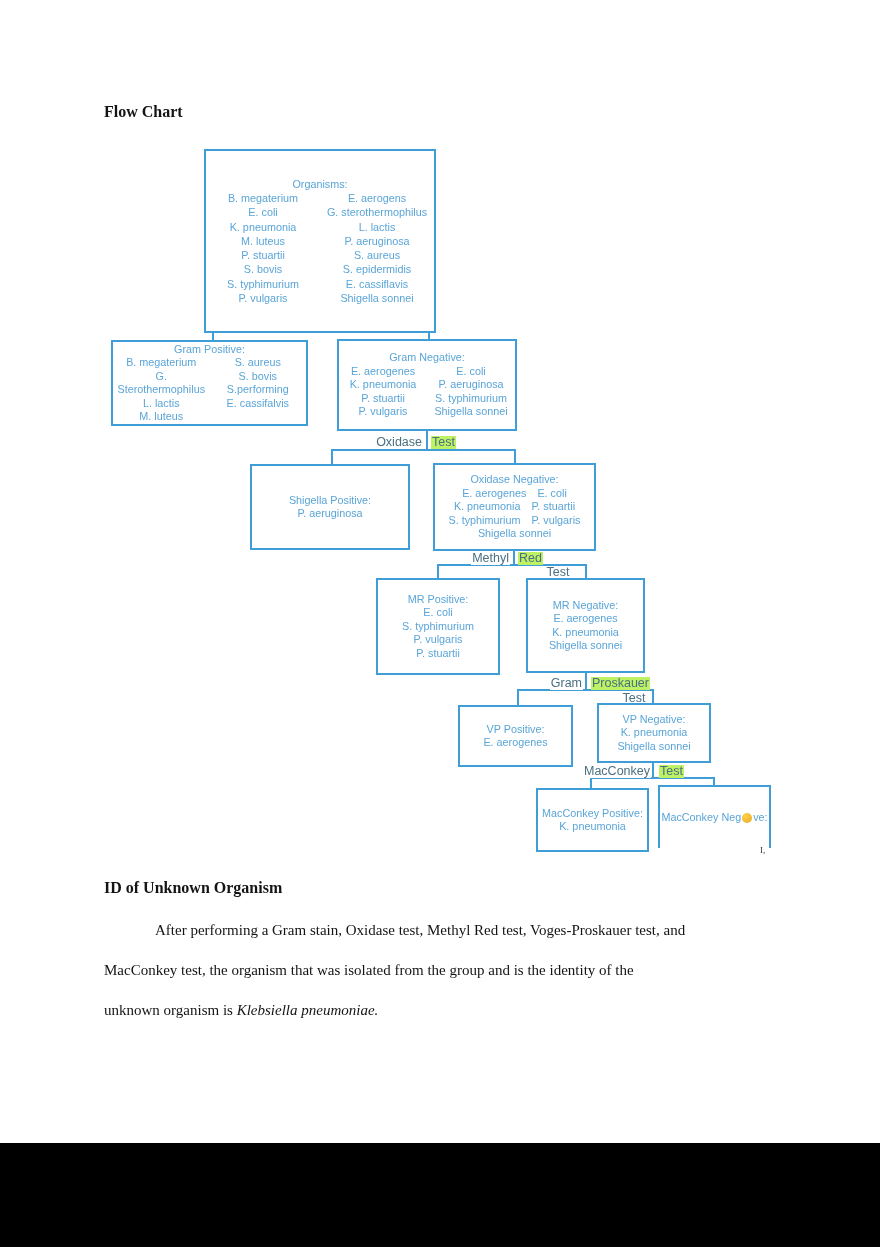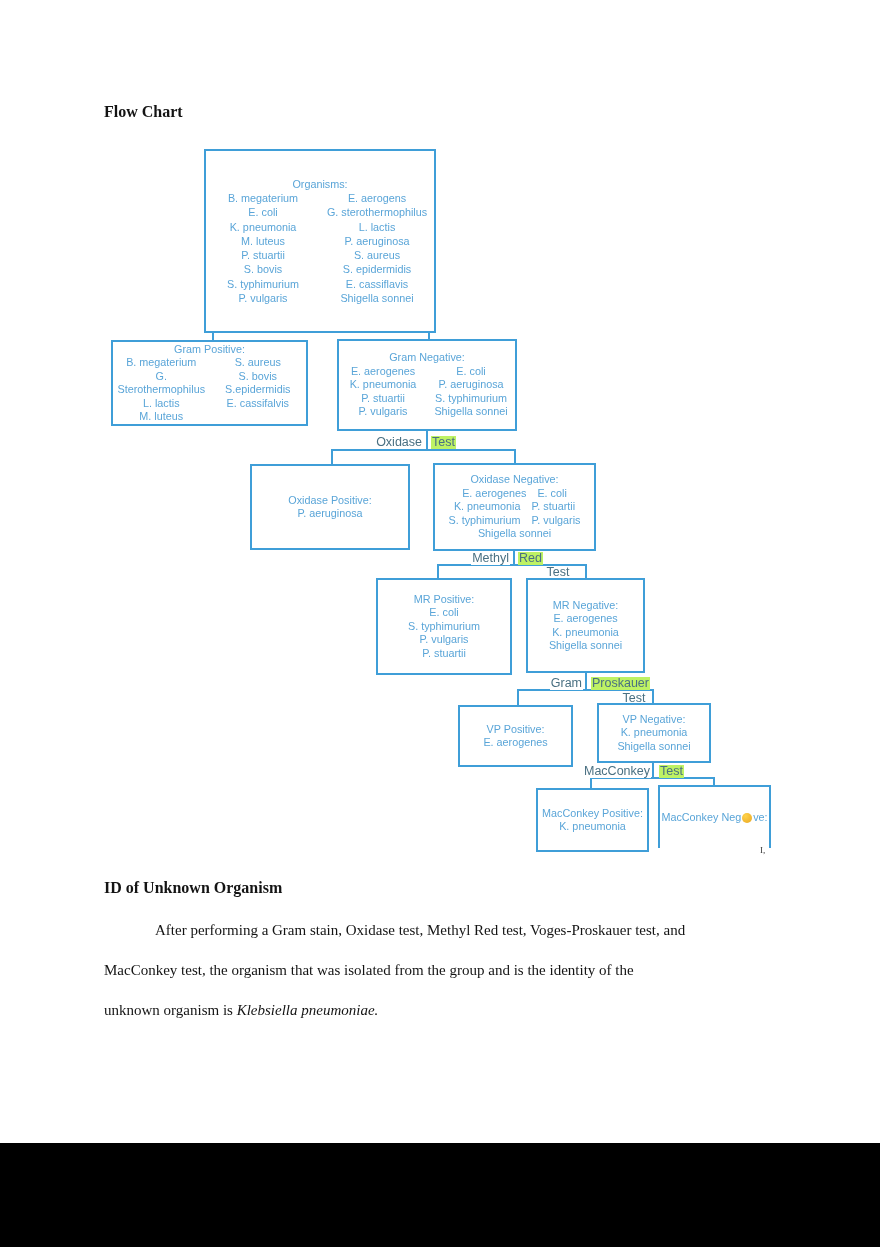--- a/index.html
+++ b/index.html
@@ -145,21 +145,21 @@
       <div class="cols">
         <div class="col">
           <div>B. megaterium</div>
           <div>G. Sterothermophilus</div>
           <div>L. lactis</div>
           <div>M. luteus</div>
         </div>
         <div class="col">
           <div>S. aureus</div>
           <div>S. bovis</div>
-          <div>S.epidermidis</div>
+          <div>S.performing</div>
           <div>E. cassifalvis</div>
         </div>
       </div>
     </div>
 
     <div class="fc-box" style="left:337px;top:339px;width:180px;height:92px">
       <div>Gram Negative:</div>
       <div class="cols">
         <div class="col">
           <div>E. aerogenes</div>
@@ -170,42 +170,42 @@
         <div class="col">
           <div>E. coli</div>
           <div>P. aeruginosa</div>
           <div>S. typhimurium</div>
           <div>Shigella sonnei</div>
         </div>
       </div>
     </div>
 
     <div class="fc-box" style="left:250px;top:464px;width:160px;height:86px">
-      <div>Oxidase Positive:</div>
+      <div>Shigella Positive:</div>
       <div>P. aeruginosa</div>
     </div>
 
     <div class="fc-box" style="left:433px;top:463px;width:163px;height:88px">
       <div>Oxidase Negative:</div>
       <div class="pair">
         <span>E. aerogenes</span>
         <span>E. coli</span>
       </div>
       <div class="pair">
         <span>K. pneumonia</span>
         <span>P. stuartii</span>
       </div>
       <div class="pair">
         <span>S. typhimurium</span>
         <span>P. vulgaris</span>
       </div>
       <div>Shigella sonnei</div>
     </div>
 
-    <div class="fc-box" style="left:376px;top:578px;width:136px;height:97px">
+    <div class="fc-box" style="left:376px;top:578px;width:124px;height:97px">
       <div>MR Positive:</div>
       <div>E. coli</div>
       <div>S. typhimurium</div>
       <div>P. vulgaris</div>
       <div>P. stuartii</div>
     </div>
 
     <div class="fc-box" style="left:526px;top:578px;width:119px;height:95px">
       <div>MR Negative:</div>
       <div>E. aerogenes</div>

